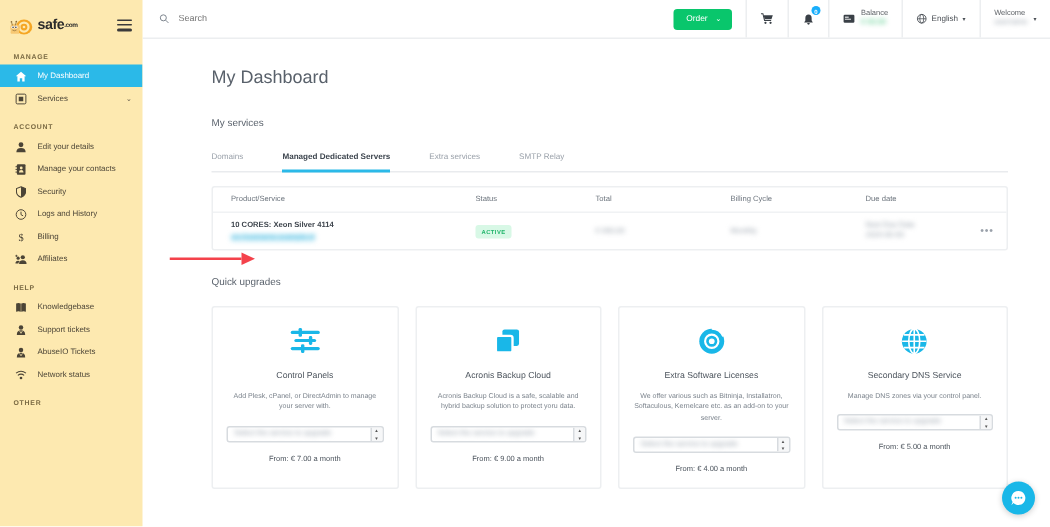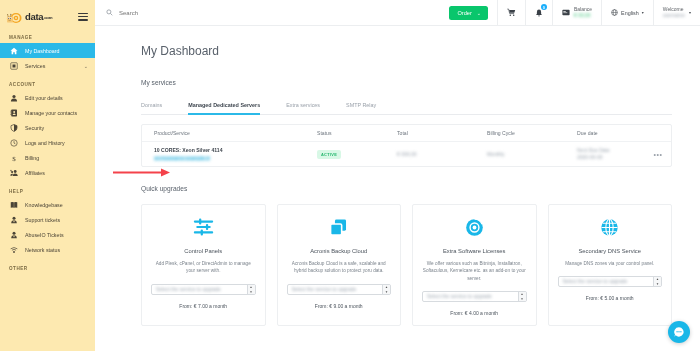--- a/index.html
+++ b/index.html
@@ -179,21 +179,21 @@
             <circle cx="5.4" cy="18.4" r="1" fill="#222"></circle>
             <circle cx="9.2" cy="18.4" r="1" fill="#222"></circle>
             <path d="M3.5 12 L4.6 16" stroke="#8b6a33" stroke-width="1.1" fill="none"></path>
             <path d="M9.5 11.5 L8.6 15.8" stroke="#8b6a33" stroke-width="1.1" fill="none"></path>
             <circle cx="3.3" cy="11.2" r="1.1" fill="#8b6a33"></circle>
             <circle cx="9.7" cy="10.8" r="1.1" fill="#8b6a33"></circle>
             <path d="M4.5 22 Q7 24 10 22" stroke="#8b6a33" stroke-width=".9" fill="none"></path>
           </svg>
         </span>
         <span class="logo-text">
-          <span>data</span><span class="dotcom">.com</span>
+          <span>safe</span><span class="dotcom">.com</span>
         </span>
       </div>
       <div class="burger">
         <i></i>
           <i></i>
           <i></i>
       </div>
     </div>
 
     <div class="sec-label">MANAGE</div>

